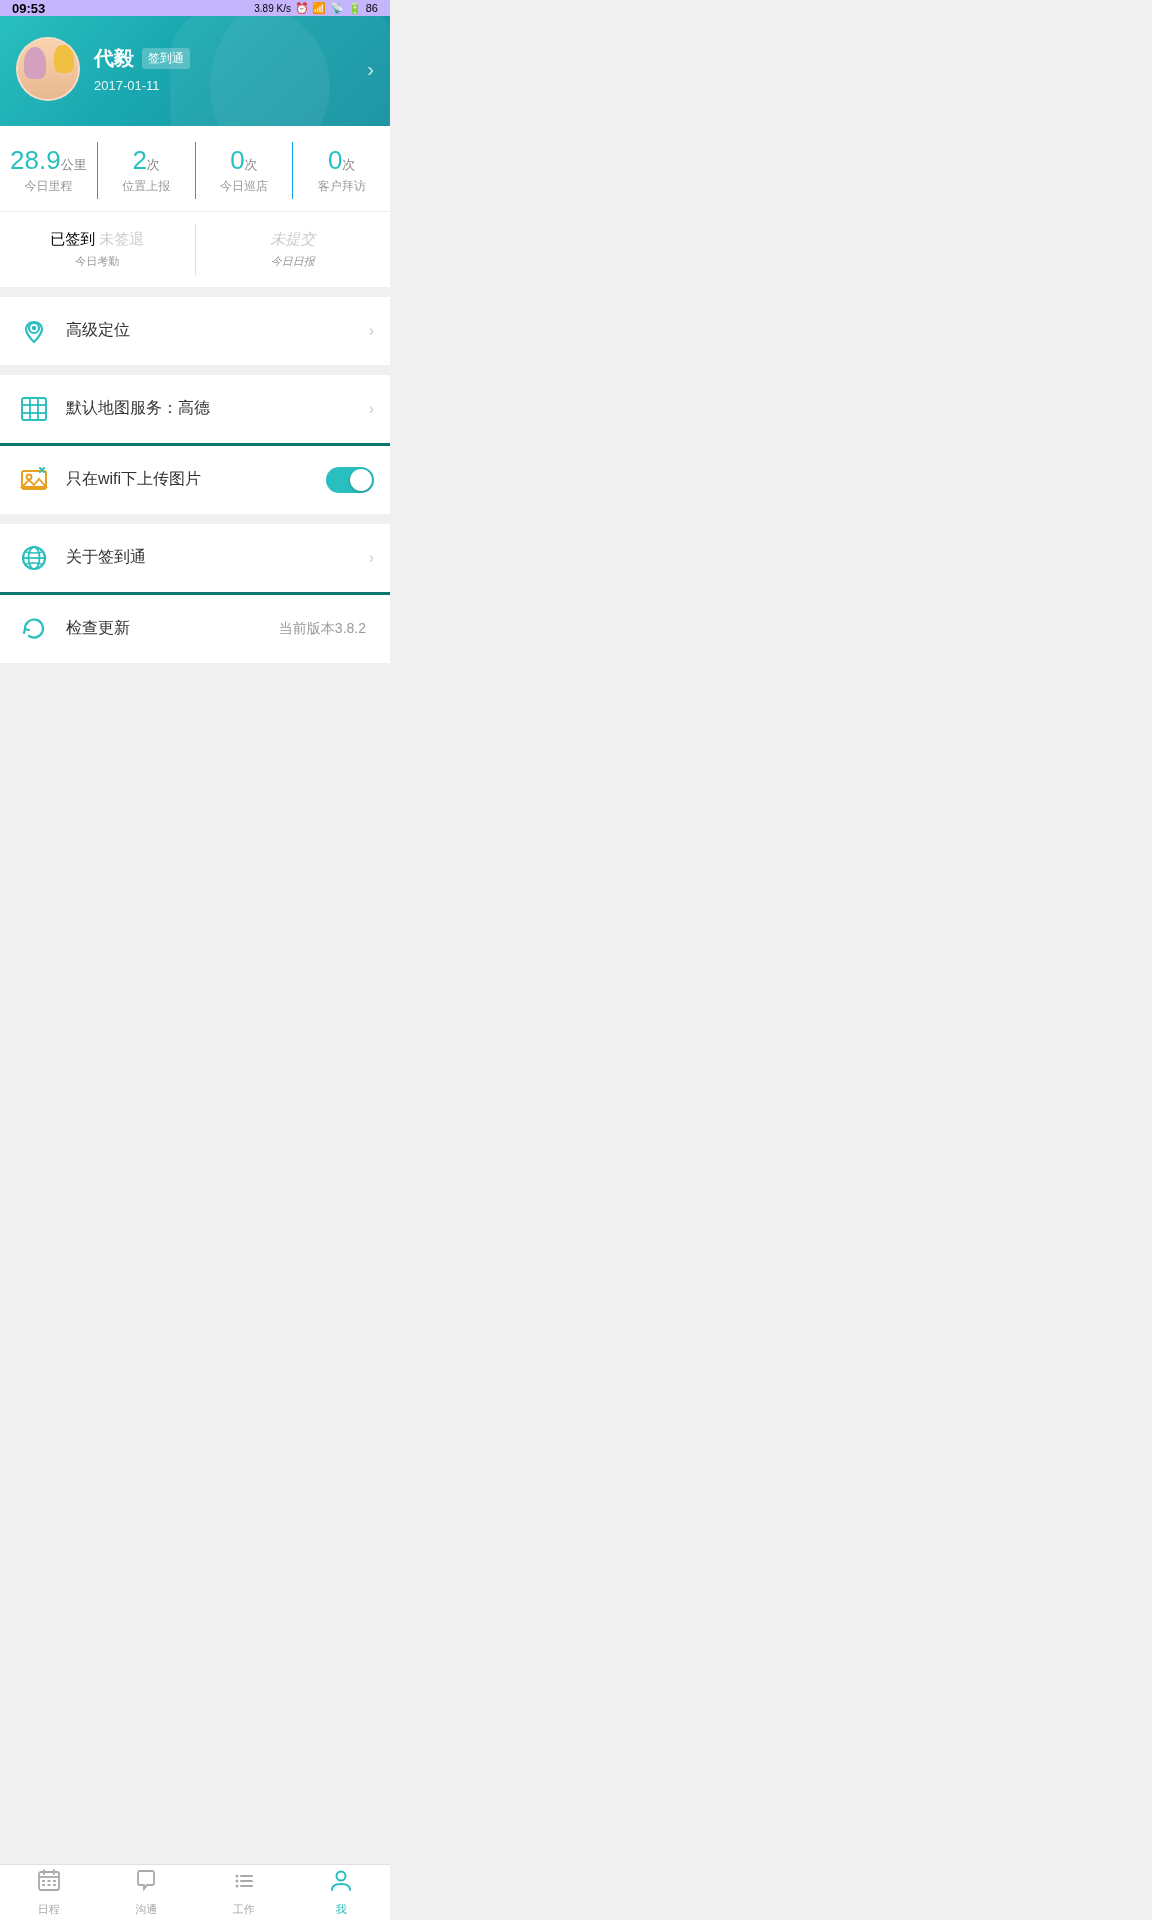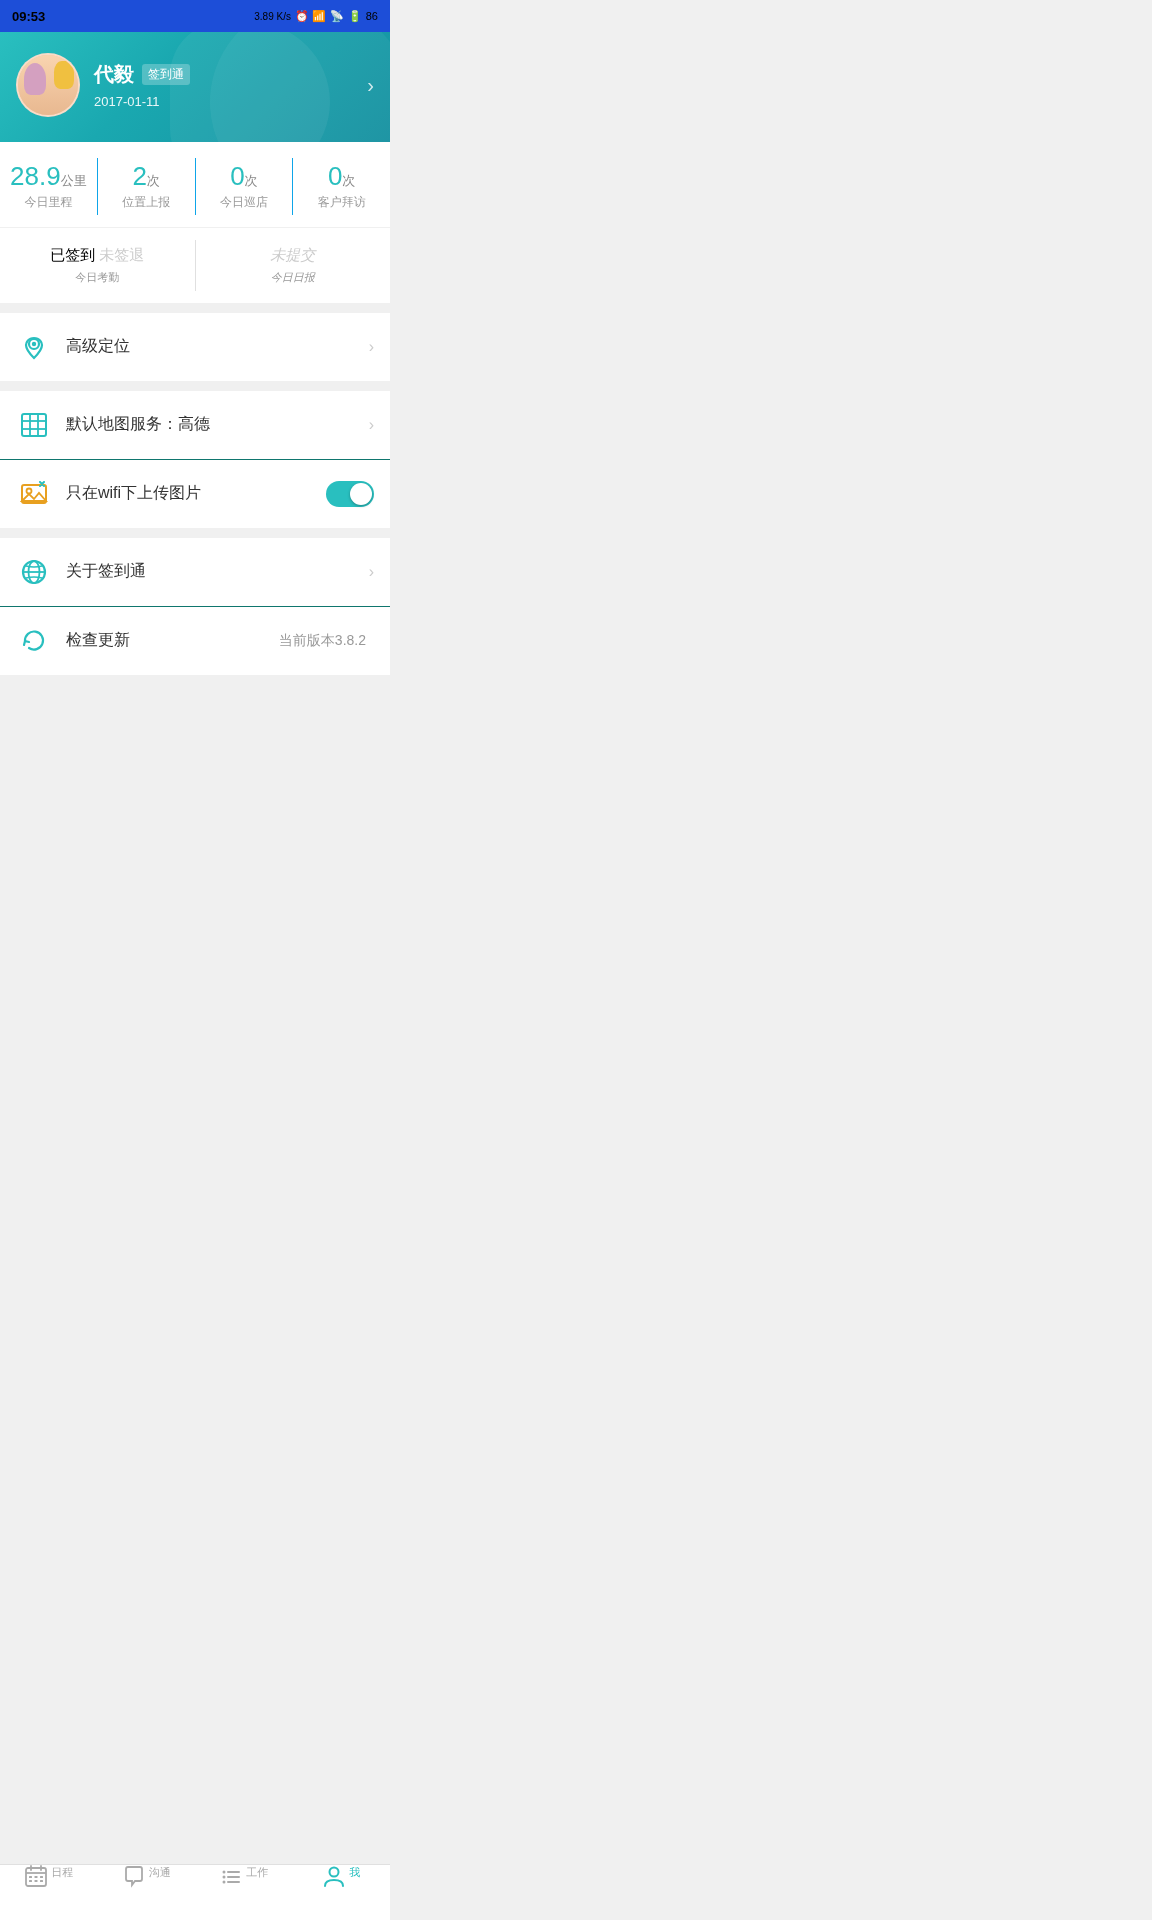--- a/index.html
+++ b/index.html
@@ -8,26 +8,26 @@
       width: 390px;
       min-height: 650px;
       font-family: -apple-system, 'PingFang SC', 'Helvetica Neue', sans-serif;
       background: #f0f0f0;
       position: relative;
       overflow-x: hidden;
     }
 
     
     .status-bar {
-      background: #1d4ed8;
+      background: #c4b5fd;
       display: flex;
       justify-content: space-between;
       align-items: center;
       padding: 6px 12px;
-      height: 32px;
+      height: 16px;
     }
     .status-time {
       color: #000;
       font-size: 13px;
       font-weight: 600;
     }
     .status-icons {
       display: flex;
       align-items: center;
       gap: 4px;
@@ -194,21 +194,21 @@
     }
 
     
     .menu-section {
       background: #fff;
     }
     .menu-item {
       display: flex;
       align-items: center;
       padding: 16px 16px;
-      border-bottom: 1px solid #0f766e;
+      border-bottom: 3px solid #0f766e;
       background: #fff;
     }
     .menu-item:last-child { border-bottom: none; }
     .menu-icon {
       width: 36px;
       height: 36px;
       display: flex;
       align-items: center;
       justify-content: center;
       margin-right: 14px;
@@ -255,20 +255,22 @@
       bottom: 0;
       width: 390px;
       background: #fff;
       border-top: 1px solid #e0e0e0;
       display: flex;
       height: 56px;
     }
     .nav-item {
       flex: 1;
       display: flex;
+      flex-direction: column;
+      align-items: center;
       justify-content: center;
       gap: 3px;
       cursor: pointer;
     }
     .nav-icon {
       font-size: 22px;
       color: #aaa;
     }
     .nav-label {
       font-size: 11px;

